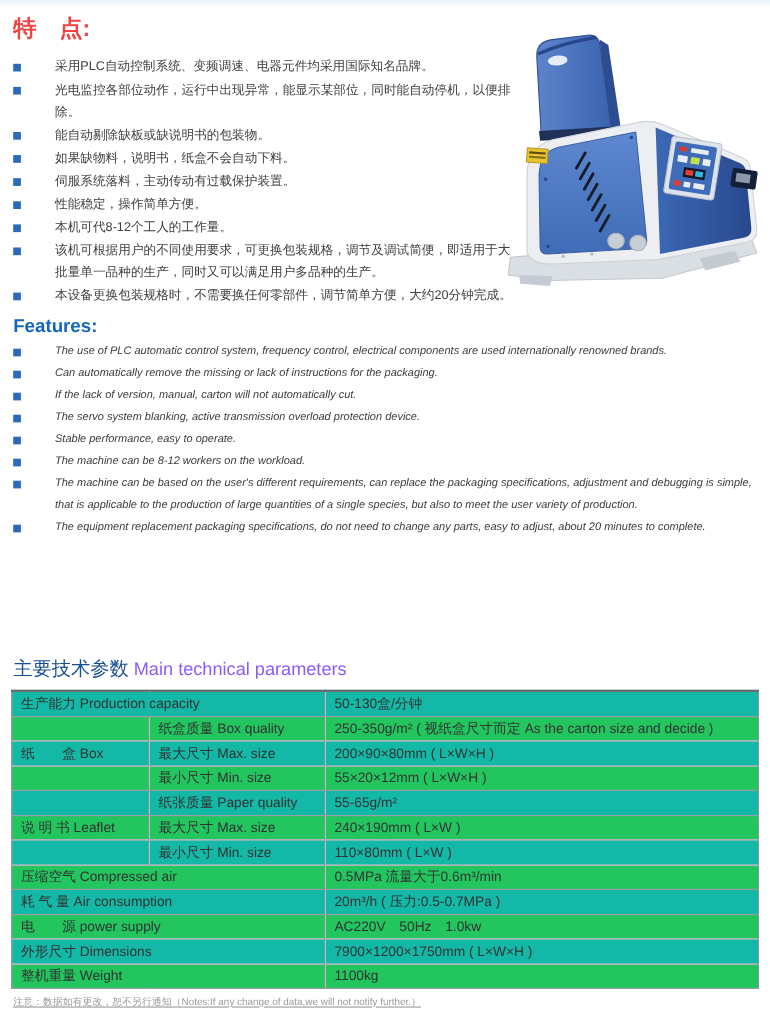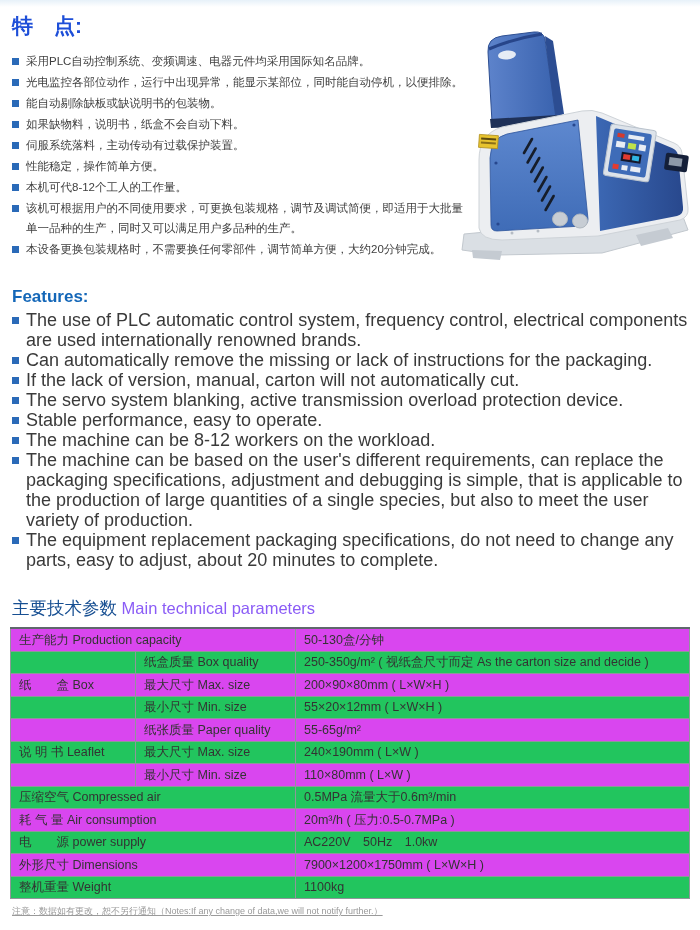--- a/index.html
+++ b/index.html
@@ -6,49 +6,49 @@
   body{
     width:700px;height:930px;position:relative;overflow:hidden;background:#ffffff;
     font-family:"Liberation Sans","DejaVu Sans",sans-serif;
     -webkit-font-smoothing:antialiased;
   }
   .top-tint{position:absolute;top:0;left:0;width:700px;height:7px;
     background:linear-gradient(#e7f1f9,rgba(255,255,255,0));}
 
   
   .cn-section{position:absolute;left:12px;top:12px;width:462px;}
-  .cn-title{margin:0 0 11px 0;font-size:21px;font-weight:bold;color:#1d4ed8;}
+  .cn-title{margin:0 0 11px 0;font-size:21px;font-weight:bold;color:#ef4444;}
   ul.bullets{list-style:none;margin:0;padding:0;}
-  .bullets li{display:flex;align-items:flex-start;}
+  .bullets li{display:flex;align-items:flex-start;gap:24px;}
   .cn-list li{font-size:11.5px;line-height:20px;color:#3e3e3e;margin-bottom:1px;}
   .sq{flex:0 0 auto;width:7px;height:7px;background:#2a6ab8;margin:6px 7px 0 0;}
   .cn-list .sq{margin-top:6.5px;}
 
   
   .machine{position:absolute;left:450px;top:22px;width:250px;height:260px;}
 
   
   .en-section{position:absolute;left:12px;top:287px;width:678px;}
   .en-title{margin:0 0 3px 0;font-size:17px;font-weight:bold;color:#1467b8;}
-  .en-list li{font-size:18px;line-height:20px;color:#3a3a3a;}
+  .en-list li{font-size:10px;line-height:20px;color:#3a3a3a;font-style:italic;}
   .en-list .sq{margin-top:6.5px;}
 
   
   .spec-section{position:absolute;left:10px;top:596px;width:680px;}
   .spec-heading{margin:0 0 7px 2px;font-size:17.5px;white-space:pre-wrap;}
   .spec-heading .hcn{font-weight:normal;color:#174f92;}
   .spec-heading .hen{font-weight:normal;color:#8b5cf6;font-size:16.5px;}
   table.spec{width:680px;border-collapse:collapse;table-layout:fixed;
     border-top:2px solid #5f676c;}
   table.spec td{
     border:1px solid #8f969a;height:21.5px;padding:0 6px 0 8px;
     font-size:12.5px;color:#333333;line-height:1.15;white-space:pre-wrap;
     overflow:hidden;vertical-align:middle;background:#22c55e;
   }
-  tr.shade td{background:#d946ef;}
+  tr.shade td{background:#14b8a6;}
   td.gtop{border-bottom-style:hidden;}
   td.gmid{border-top-style:hidden;border-bottom-style:hidden;}
   td.gbot{border-top-style:hidden;}
   .footnote{margin:6px 0 0 2px;font-size:9px;color:#9a9a9a;white-space:pre-wrap;text-decoration:underline;}
 </style>
 </head>
 <body>
 
 <div class="top-tint"></div>
 

